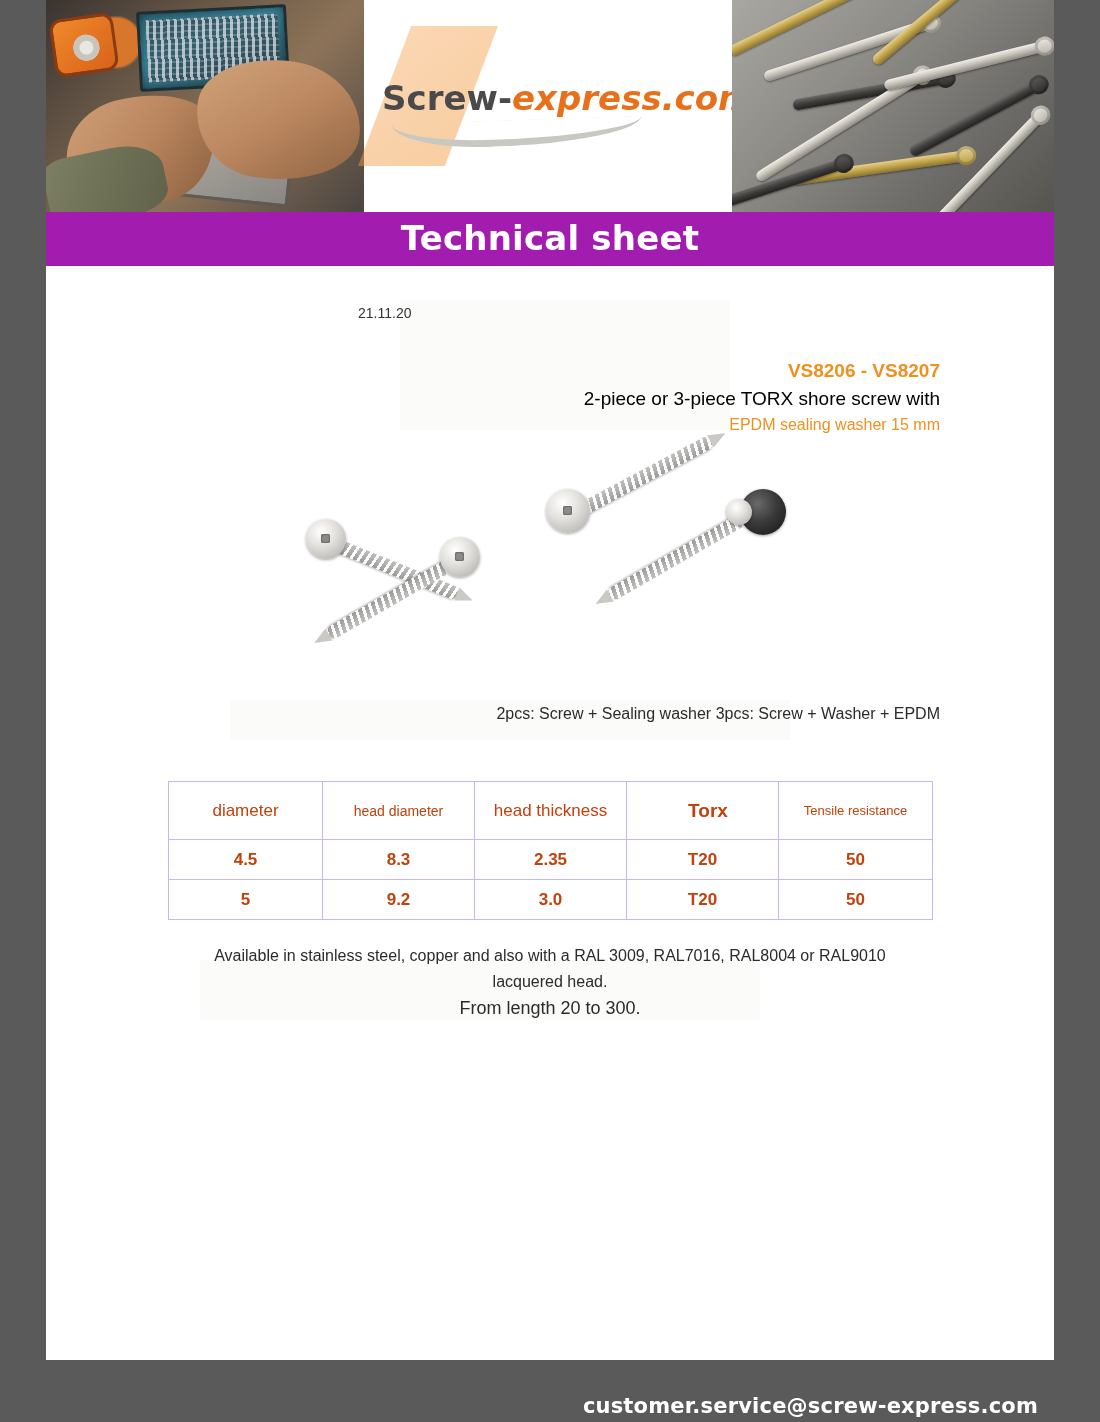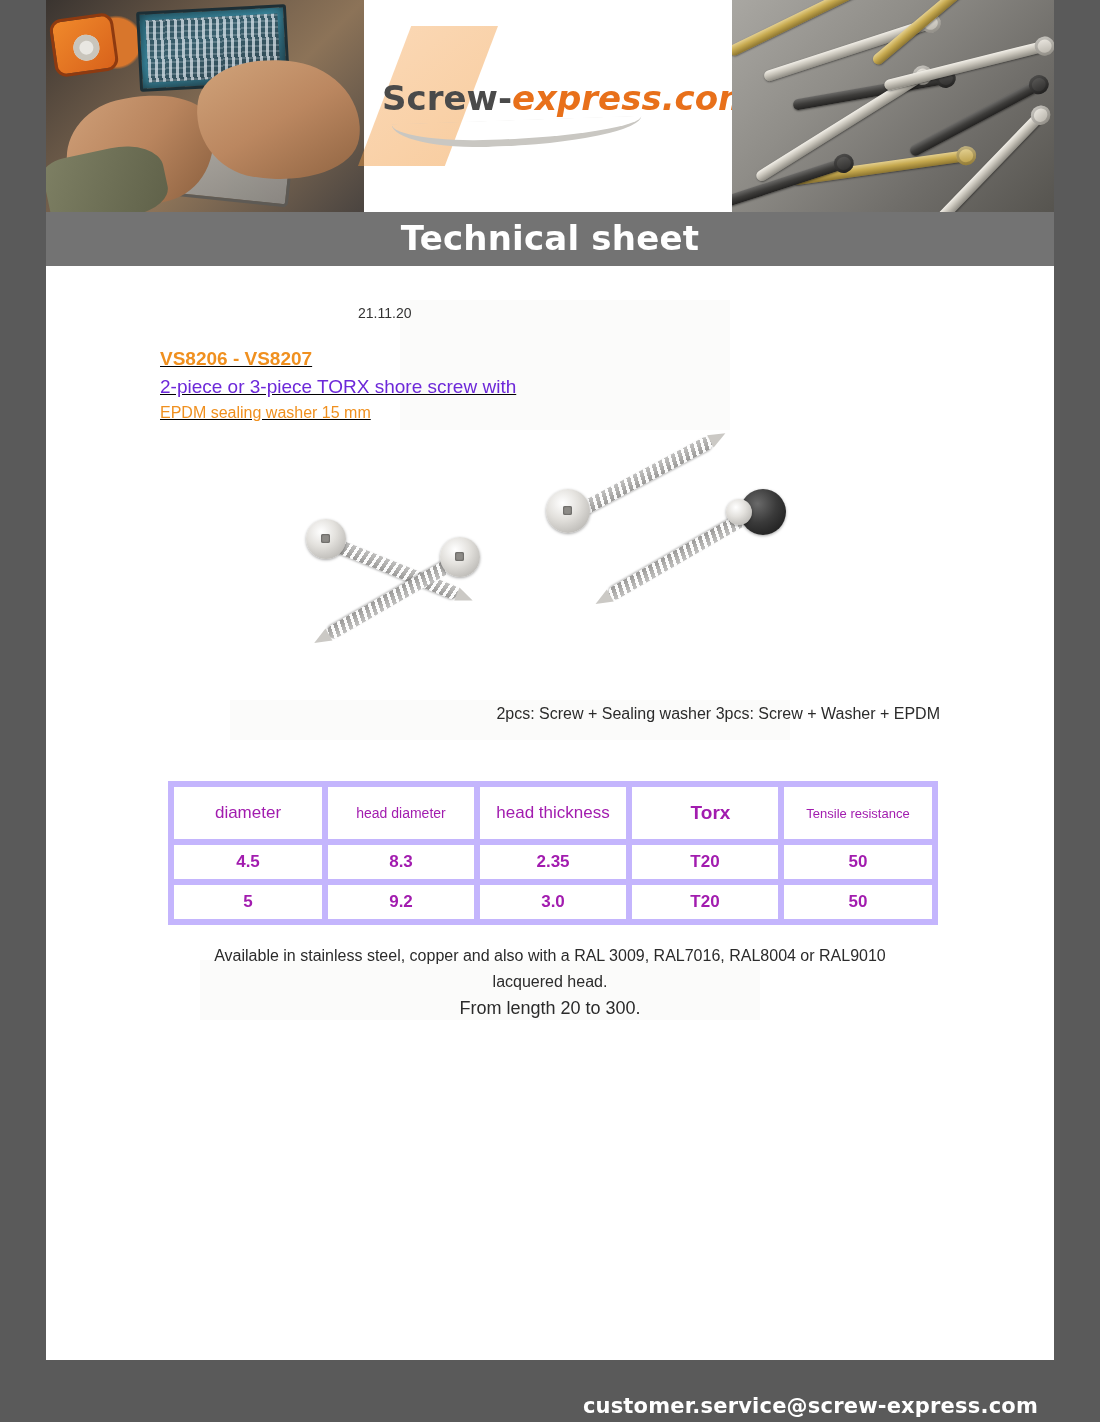--- a/index.html
+++ b/index.html
@@ -216,21 +216,21 @@
     clip-path: polygon(38% 0%, 100% 0%, 62% 100%, 0% 100%);
   }
 
   
   .banner {
     position: absolute;
     left: 46px;
     top: 212px;
     width: 1008px;
     height: 54px;
-    background: #737373;
+    background: #a21caf;
   }
   .banner-title {
     position: absolute;
     left: 0; right: 0;
     top: 6px;
     text-align: center;
     color: #ffffff;
     font-size: 34px;
     font-weight: bold;
     font-family: "DejaVu Sans", sans-serif;
@@ -241,33 +241,32 @@
   .date {
     position: absolute;
     left: 358px;
     top: 305px;
     font-size: 14px;
     color: #333333;
   }
   .title-block {
     position: absolute;
     left: 160px;
-    top: 348px;
+    top: 360px;
     width: 780px;
-    text-align: left;
-    text-decoration: underline;
+    text-align: right;
   }
   .title-code {
     color: #f0901f;
     font-size: 19px;
     font-weight: bold;
     margin-bottom: 6px;
   }
   .title-line2 {
-    color: #6d28d9;
+    color: #000000;
     font-size: 19px;
     margin-bottom: 6px;
   }
   .title-line3 {
     color: #f0901f;
     font-size: 16px;
   }
 
   
   .product-img {
@@ -326,23 +325,23 @@
   
   .spec-table {
     position: absolute;
     left: 168px;
     top: 781px;
     width: 764px;
     border-collapse: collapse;
     table-layout: fixed;
   }
   .spec-table th, .spec-table td {
-    border: 6px solid #c4b5fd;
+    border: 1px solid #c4b5fd;
     text-align: center;
-    color: #a21caf;
+    color: #c2410c;
     background: #ffffff;
   }
   .spec-table th { height: 58px; font-weight: normal; }
   .spec-table td { height: 40px; font-size: 17px; font-weight: bold; }
   .th-0 { font-size: 17px; }
   .th-1 { font-size: 14px; }
   .th-2 { font-size: 17px; }
   .th-3 { font-size: 19px; font-weight: bold !important; }
   .th-4 { font-size: 13px; }
 

